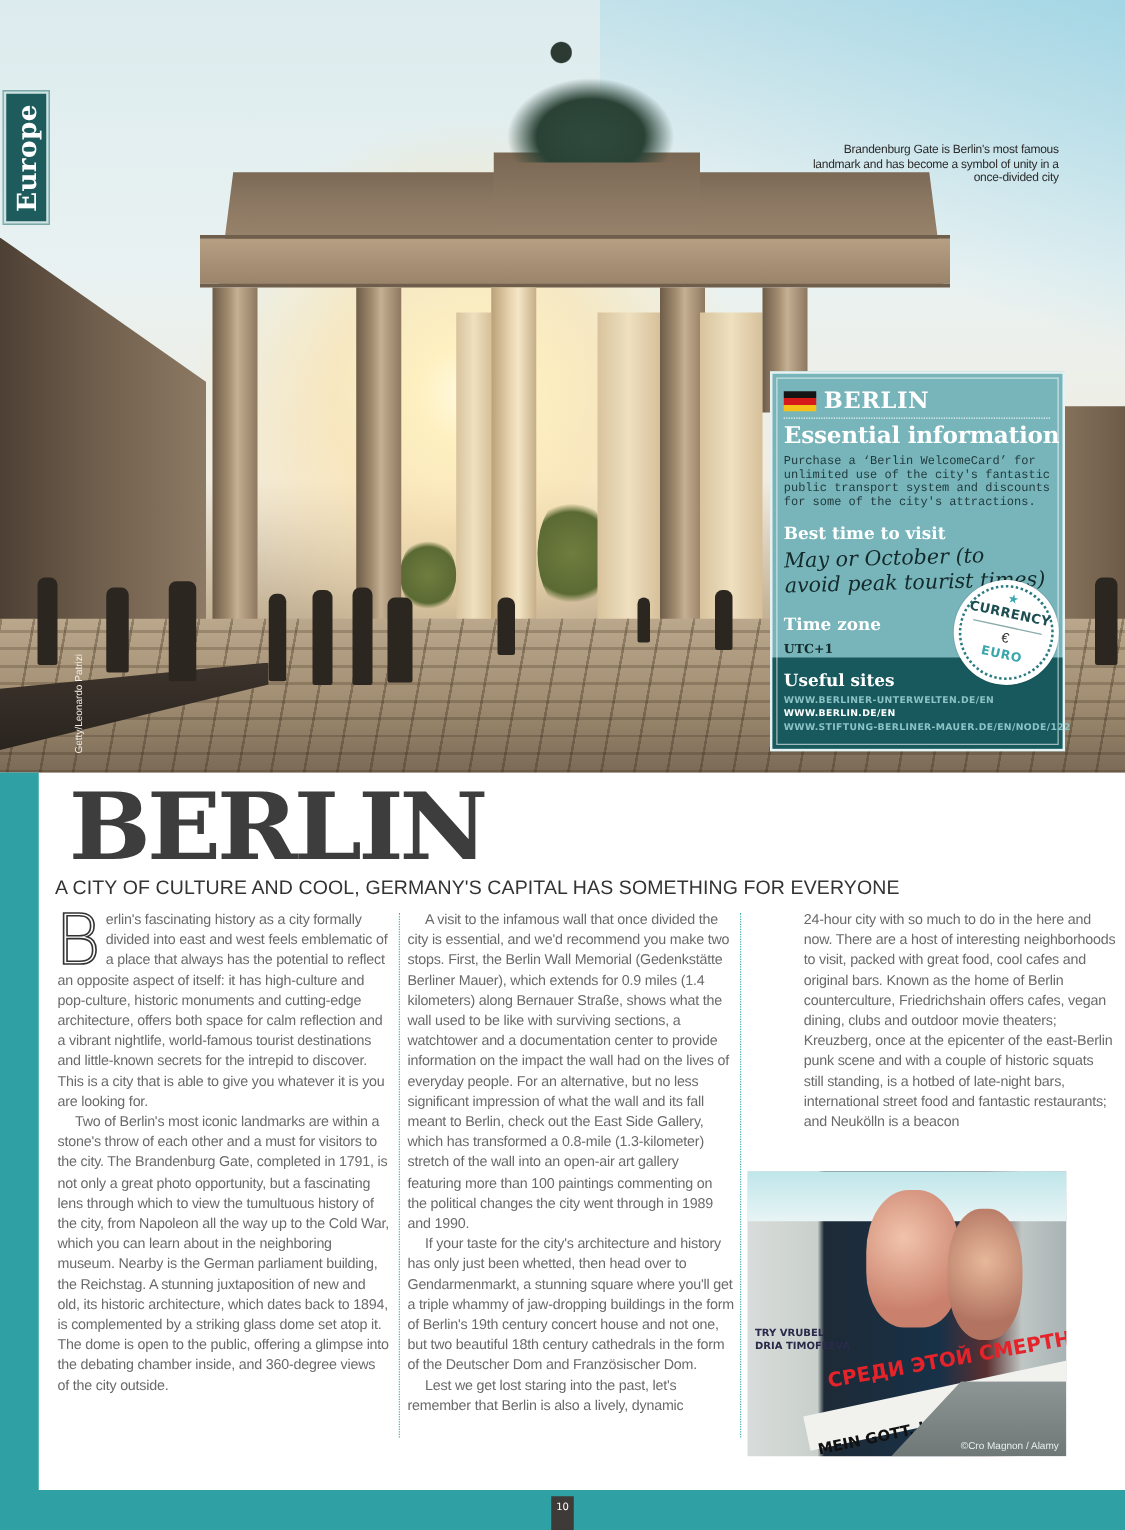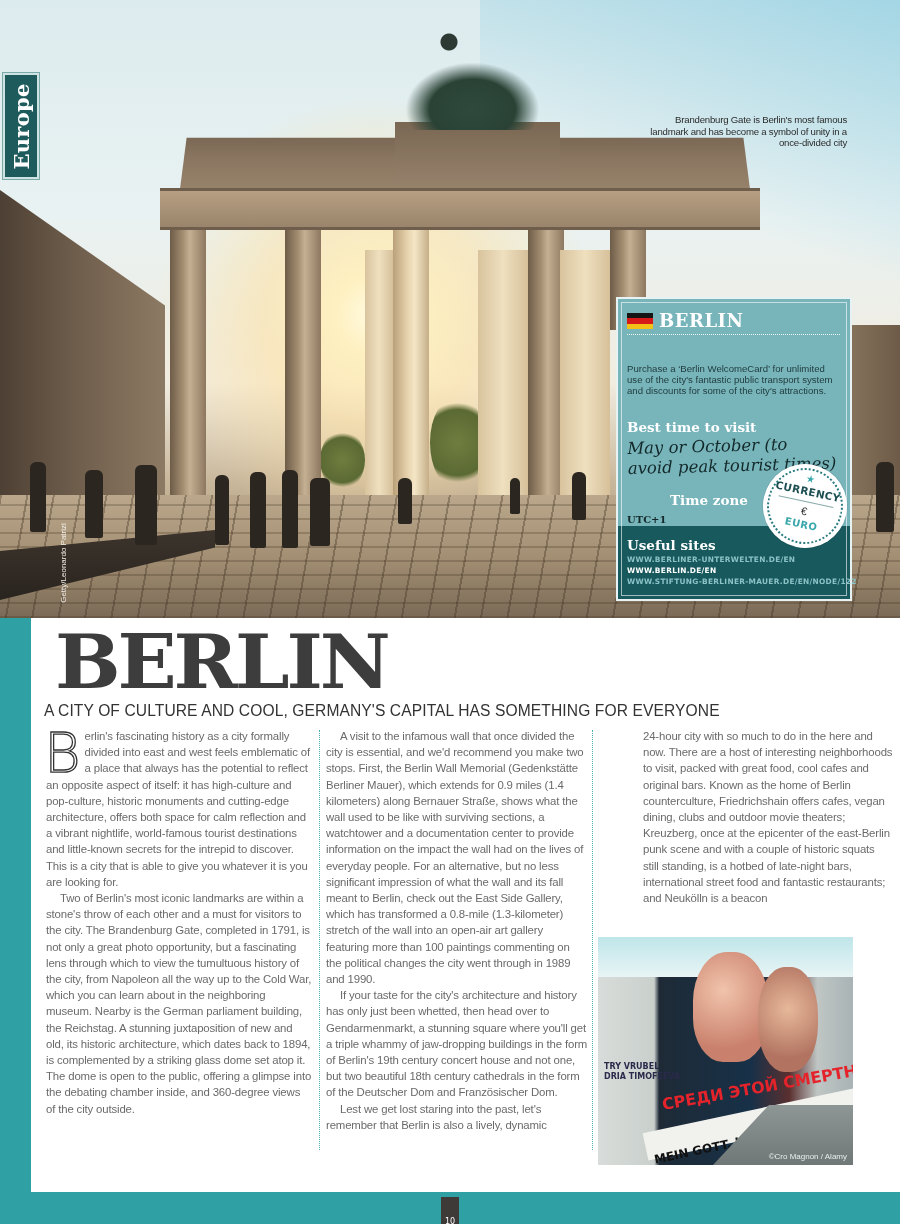--- a/index.html
+++ b/index.html
@@ -50,39 +50,39 @@
 
   
   .infobox { position:absolute; left:616px; top:297px; width:236px; height:304px; border:2px solid #e8f2f2; background:#78b5bb; }
   .infobox-inner { position:absolute; left:3px; top:3px; right:3px; bottom:3px; border:1px solid rgba(255,255,255,0.6); }
   .infobox .lower { position:absolute; left:0; right:0; top:227px; bottom:0; background:#18595d; }
   .ib-city { position:absolute; left:9px; top:11px; display:flex; align-items:center; gap:6px; }
   .flag { width:26px; height:16px; background:linear-gradient(180deg,#151515 0 33.3%, #d61a1a 33.3% 66.6%, #f4c118 66.6% 100%); }
   .ib-city-name { font-family:"DejaVu Serif", serif; font-weight:bold; color:#fff; font-size:18px; letter-spacing:0.5px; }
   .ib-rule { position:absolute; left:9px; right:10px; top:35px; border-top:1px dotted #eef6f6; }
   .ib-title { position:absolute; left:9px; top:39px; font-family:"DejaVu Serif", serif; font-weight:bold; color:#fff; font-size:18.5px; letter-spacing:-0.2px; white-space:nowrap; }
-  .ib-desc { position:absolute; left:9px; top:64px; width:215px; font-family:Liberation Sans, sans-serif; font-size:9.6px; line-height:11px; color:#1e3a3c; }
+  .ib-desc { position:absolute; left:9px; top:64px; width:215px; font-family:Liberation Mono, monospace; font-size:9.6px; line-height:11px; color:#1e3a3c; }
   .ib-h { position:absolute; left:9px; font-family:"DejaVu Serif", serif; font-weight:bold; color:#fff; font-size:13.5px; white-space:nowrap; }
   .ib-hand { position:absolute; left:9px; top:140px; width:210px; font-family:"DejaVu Serif", serif; font-style:italic; font-size:16.5px; line-height:20px; color:#13292a; transform: rotate(-1.5deg); transform-origin:left top; }
   .ib-tz { position:absolute; left:9px; top:215px; font-family:"DejaVu Serif", serif; font-weight:bold; font-size:10px; color:#13292a; }
   .ib-links { position:absolute; left:9px; top:255px; width:225px; }
   .ib-link { display:block; font-family:"DejaVu Sans", sans-serif; font-weight:bold; font-size:7.4px; line-height:11px; letter-spacing:0.3px; text-transform:uppercase; color:#8ac2c6; white-space:nowrap; text-decoration:none; }
   .ib-link.white { color:#ffffff; }
   .currency-badge { position:absolute; left:145px; top:165px; width:84px; height:84px; border-radius:50%; background:#fff; transform: rotate(12deg); box-shadow:0 0 0 1px rgba(0,0,0,0.05); }
   .currency-badge .ring { position:absolute; left:4px; top:4px; right:4px; bottom:4px; border-radius:50%; border:2px dotted #2a7b80; }
   .currency-badge .star { position:absolute; left:0; right:0; top:9px; text-align:center; font-size:10px; color:#3aa7ad; }
   .currency-badge .lbl { position:absolute; left:0; right:0; top:21px; text-align:center; font-family:"DejaVu Sans", sans-serif; font-weight:bold; font-size:10.5px; color:#1d4f52; letter-spacing:0.3px; }
   .currency-badge .line { position:absolute; left:14px; right:14px; top:37px; border-top:1px solid #8aa; }
   .currency-badge .sym { position:absolute; left:0; right:0; top:41px; text-align:center; font-size:11px; color:#333; }
   .currency-badge .val { position:absolute; left:0; right:0; top:55px; text-align:center; font-family:"DejaVu Sans", sans-serif; font-weight:bold; font-size:10px; color:#3aa7ad; letter-spacing:0.5px; }
 
   
   .teal-left { position:absolute; left:0; top:618px; width:31px; height:606px; background:#2fa0a4; }
   .teal-bottom { position:absolute; left:0; top:1192px; width:900px; height:32px; background:#2fa0a4; }
-  .page-num { position:absolute; left:441px; top:1197px; width:18px; height:27px; background:#3e3a38; color:#fff; font-size:8px; text-align:center; padding-top:20px; font-family:"DejaVu Sans", sans-serif; }
+  .page-num { position:absolute; left:441px; top:1197px; width:18px; height:27px; background:#3e3a38; color:#fff; font-size:8px; text-align:center; padding-top:4px; font-family:"DejaVu Sans", sans-serif; }
 
   
   .title { position:absolute; left:55px; top:622px; font-family:"DejaVu Serif", serif; font-weight:bold; font-size:74px; line-height:80px; color:#3d3d3d; letter-spacing:-3px; transform: scaleX(1.05); transform-origin:left; }
   .subtitle { position:absolute; left:44px; top:702px; font-family:"Liberation Sans", sans-serif; font-size:15.6px; color:#333; letter-spacing:0.1px; white-space:nowrap; }
 
   .col-text { position:absolute; top:728px; font-family:"Liberation Sans", sans-serif; font-size:11.4px; line-height:16.2px; color:#6a6a6a; letter-spacing:-0.15px; }
   .col-text p { text-indent:14px; }
   .col-text p.first { text-indent:0; }
   .col1 { left:46px; width:266px; }
   .col2 { left:326px; width:262px; }
@@ -153,24 +153,25 @@
 <div class="hero-caption">Brandenburg Gate is Berlin's most famous landmark and has become a symbol of unity in a once-divided city</div>
 
 <div class="infobox">
   <div class="lower"></div>
   <div class="infobox-inner"></div>
   <div class="ib-city">
     <div class="flag"></div>
     <span class="ib-city-name">BERLIN</span>
   </div>
   <div class="ib-rule"></div>
+  <div class="ib-title">Essential information</div>
   <div class="ib-desc">Purchase a ‘Berlin WelcomeCard’ for unlimited use of the city's fantastic public transport system and discounts for some of the city's attractions.</div>
   <div class="ib-h" style="top:120px;">Best time to visit</div>
   <div class="ib-hand">May or October (to avoid peak tourist times)</div>
-  <div class="ib-h" style="top:193px;margin-left:43px;">Time zone</div>
+  <div class="ib-h" style="top:193px;">Time zone</div>
   <div class="ib-tz">UTC+1</div>
   <div class="ib-h" style="top:238px;">Useful sites</div>
   <div class="ib-links">
     <a class="ib-link">WWW.BERLINER-UNTERWELTEN.DE/EN</a>
     <a class="ib-link white">WWW.BERLIN.DE/EN</a>
     <a class="ib-link">WWW.STIFTUNG-BERLINER-MAUER.DE/EN/NODE/122</a>
   </div>
   <div class="currency-badge">
     <div class="ring"></div>
     <div class="star">★</div>

